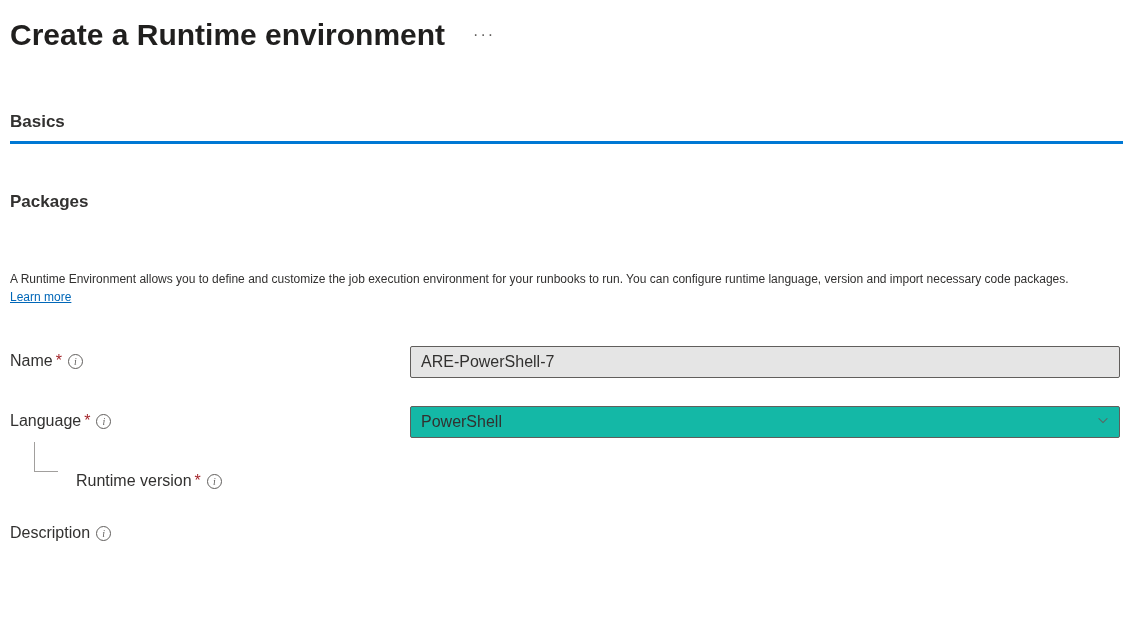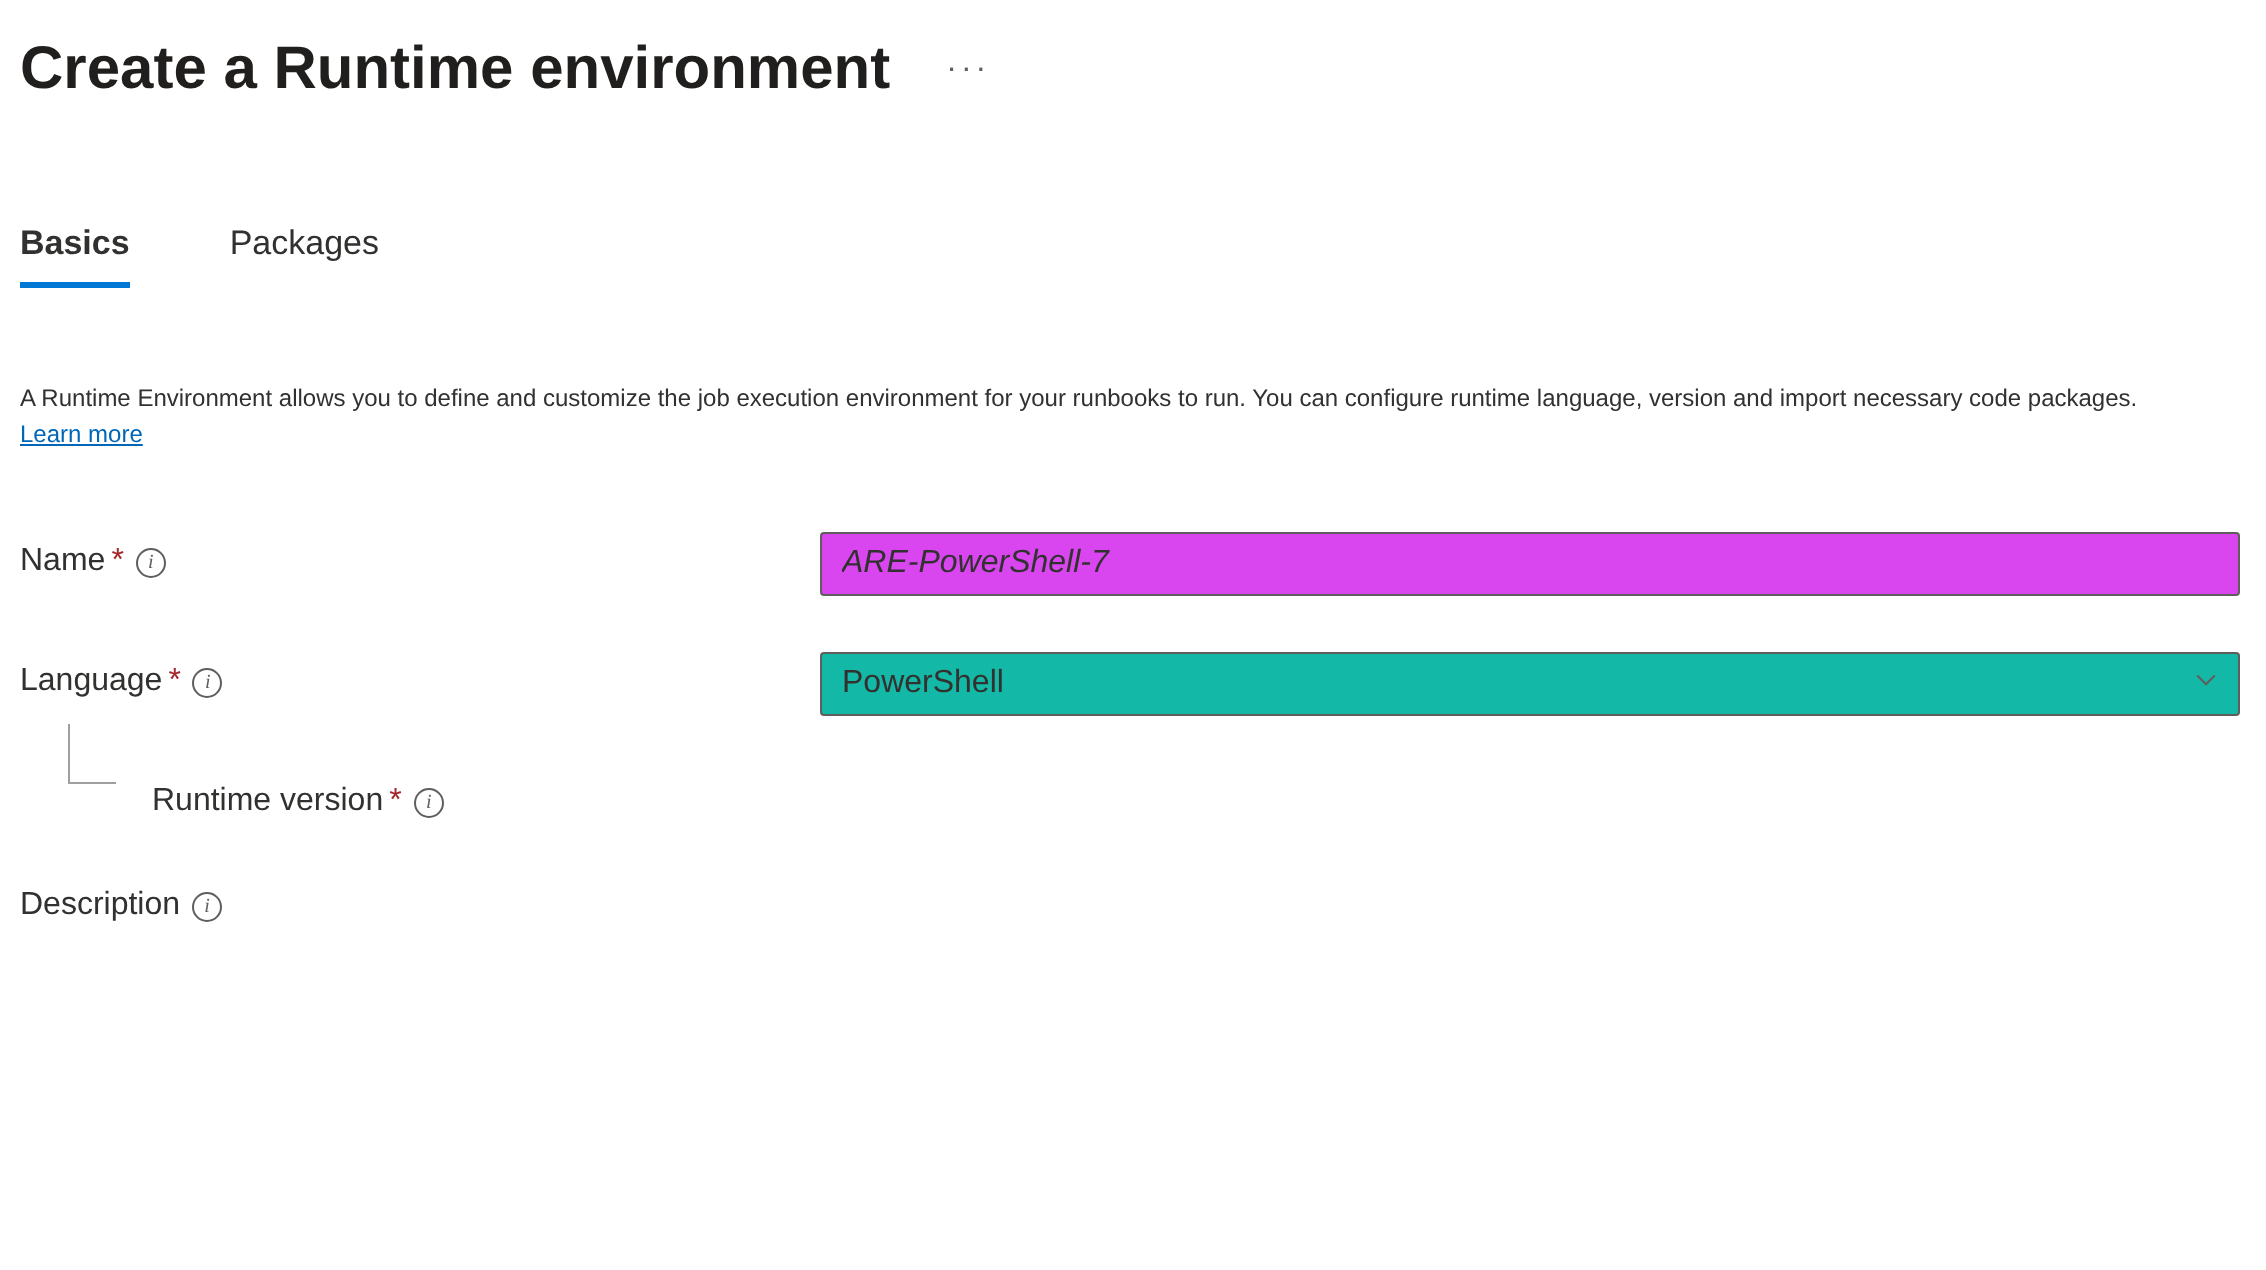--- a/index.html
+++ b/index.html
@@ -27,27 +27,28 @@
       color: #605e5c;
       letter-spacing: 2px;
       cursor: pointer;
       padding: 4px 8px;
     }
     .tabs {
       display: flex;
       gap: 50px;
       border-bottom: none;
       margin-bottom: 48px;
+      flex-direction: column;
     }
     .tab {
       font-size: 17px;
       color: #323130;
       padding-bottom: 10px;
       cursor: pointer;
-      font-weight: 400;
+      font-weight: 700;
     }
     .tab.active {
       font-weight: 600;
       position: relative;
     }
     .tab.active::after {
       content: '';
       position: absolute;
       bottom: -2px;
       left: 0;
@@ -121,22 +122,21 @@
       max-width: 710px;
     }
     .text-input {
       width: 100%;
       padding: 6px 10px;
       font-size: 16px;
       border: 1px solid #605e5c;
       border-radius: 2px;
       font-family: inherit;
       color: #323130;
-      background: #d946ef;
-      font-style: italic;
+      background: #e5e5e5;
     }
     .select-wrap {
       position: relative;
       width: 100%;
     }
     .select-input {
       width: 100%;
       padding: 6px 32px 6px 10px;
       font-size: 16px;
       border: 1px solid #605e5c;

